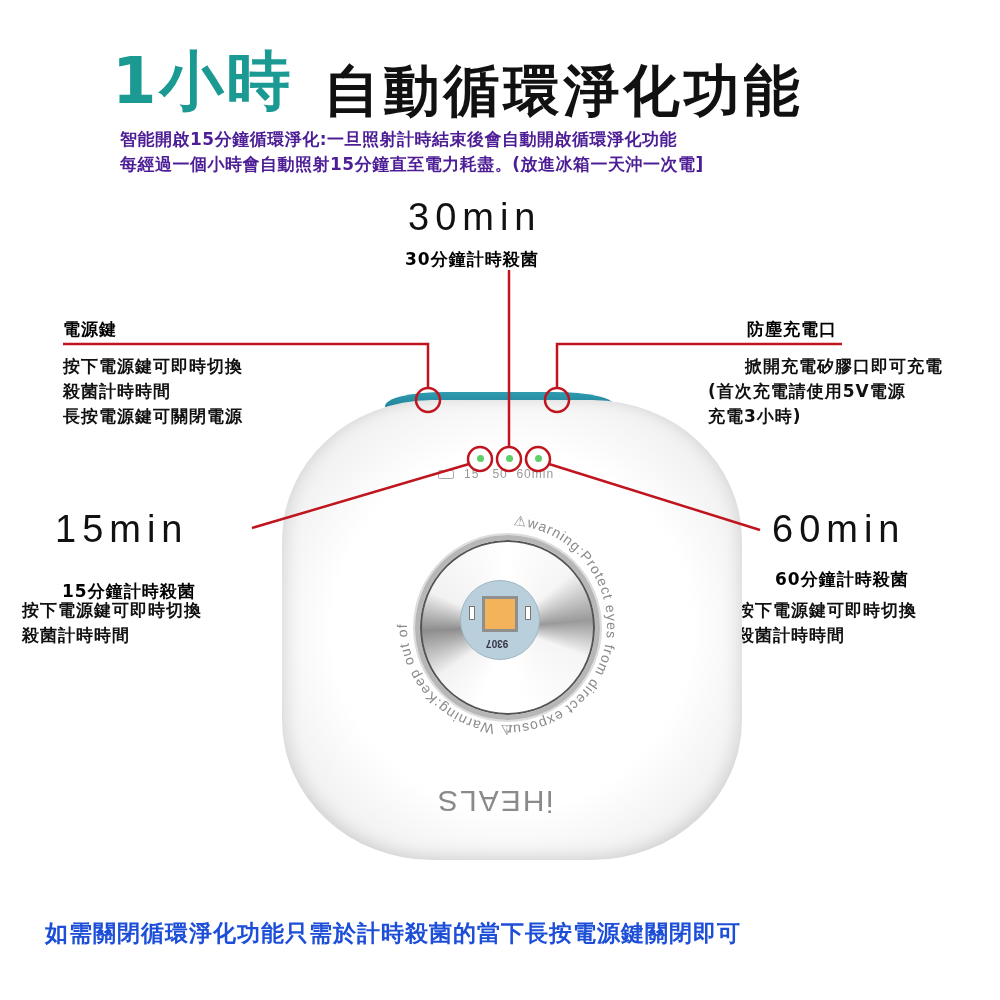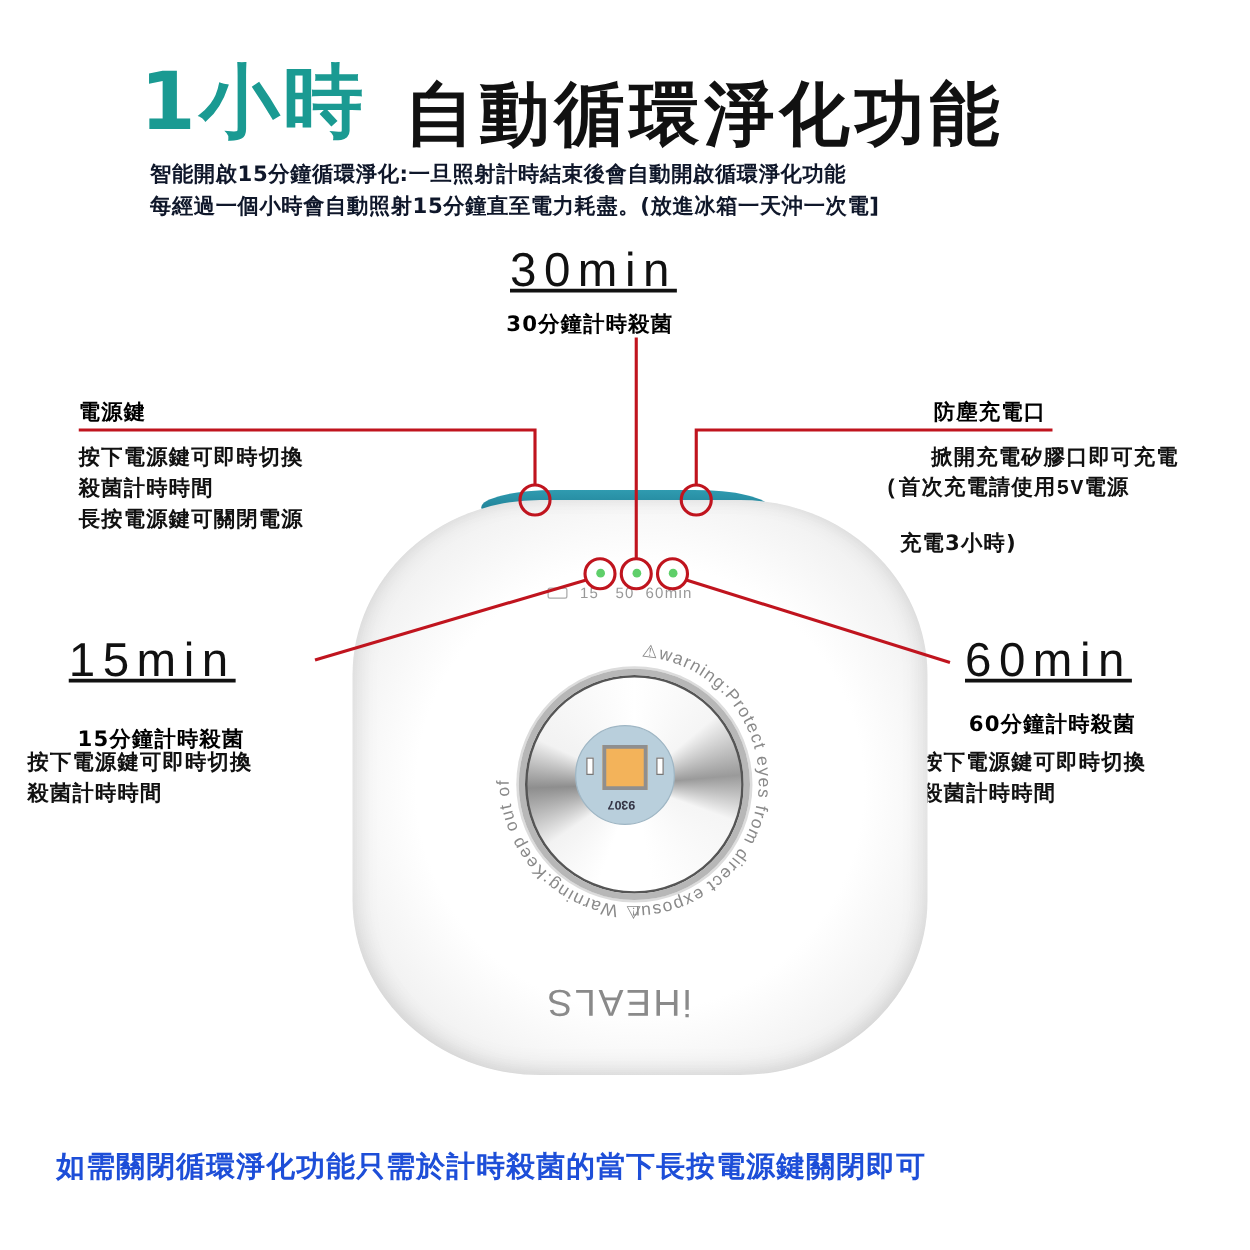--- a/index.html
+++ b/index.html
@@ -3,24 +3,24 @@
 <meta charset="utf-8">
 <style>
   * { margin: 0; padding: 0; box-sizing: border-box; }
   html, body { width: 1000px; height: 1000px; background: #ffffff; overflow: hidden; }
   body { position: relative; font-family: "DejaVu Sans", "Liberation Sans", sans-serif; color: #111; }
 
   
   .title-row { position: absolute; left: 112px; top: 38px; height: 80px; display: flex; align-items: flex-start; white-space: nowrap; }
   .title-accent { font-size: 64px; font-weight: bold; color: #1a9a92; letter-spacing: 3px; }
   .title-main { font-size: 56px; font-weight: bold; color: #111; margin-left: 30px; letter-spacing: 4px; margin-top: 16px; }
-  .subtitle { position: absolute; left: 120px; font-size: 17px; font-weight: bold; color: #0f172a; white-space: nowrap; letter-spacing: 0.5px; }
+  .subtitle { position: absolute; left: 120px; font-size: 17px; font-weight: bold; color: #4c1d95; white-space: nowrap; letter-spacing: 0.5px; }
 
   
-  .big-min { position: absolute; font-family: "Liberation Sans", sans-serif; font-size: 38px; color: #111; letter-spacing: 6px; font-weight: normal; text-decoration: underline; }
+  .big-min { position: absolute; font-family: "Liberation Sans", sans-serif; font-size: 38px; color: #111; letter-spacing: 6px; font-weight: normal; }
   .label { position: absolute; font-size: 17px; font-weight: bold; color: #111; white-space: nowrap; letter-spacing: 1px; line-height: 25px; }
   .label-heading { position: absolute; font-size: 17px; font-weight: bold; color: #000000; white-space: nowrap; letter-spacing: 1px; }
 
   
   .device {
     position: absolute; left: 282px; top: 400px; width: 460px; height: 460px;
     border-radius: 150px / 140px;
     background: radial-gradient(ellipse at 50% 50%, #ffffff 55%, #f1f1f1 78%, #dedede 100%);
     box-shadow: inset 0 -8px 18px rgba(0,0,0,0.06), inset 8px 0 16px rgba(0,0,0,0.05), inset -8px 0 16px rgba(0,0,0,0.05);
   }
@@ -66,22 +66,22 @@
 <div class="big-min" style="left:408px; top:196px;">30min</div>
 <div class="label-heading" style="left:405px; top:248px;">30分鐘計時殺菌</div>
 
 <div class="label-heading" style="left:63px; top:318px;">電源鍵</div>
 <div class="label" style="left:63px; top:354px;">按下電源鍵可即時切換</div>
 <div class="label" style="left:63px; top:379px;">殺菌計時時間</div>
 <div class="label" style="left:63px; top:404px;">長按電源鍵可關閉電源</div>
 
 <div class="label-heading" style="left:708px; top:318px;padding-left:39px;">防塵充電口</div>
 <div class="label" style="left:708px; top:354px;margin-left:37px;">掀開充電矽膠口即可充電</div>
-<div class="label" style="left:708px; top:379px;font-family:Liberation Mono, monospace;">(首次充電請使用5V電源</div>
-<div class="label" style="left:708px; top:423px;margin-left:12px;">充電3小時)</div>
+<div class="label" style="left:708px; top:379px;">(首次充電請使用5V電源</div>
+<div class="label" style="left:708px; top:404px;">充電3小時)</div>
 
 <div class="big-min" style="left:55px; top:508px;">15min</div>
 <div class="label-heading" style="left:62px; top:580px;">15分鐘計時殺菌</div>
 <div class="label" style="left:22px; top:598px;">按下電源鍵可即時切換</div>
 <div class="label" style="left:22px; top:623px;">殺菌計時時間</div>
 
 <div class="big-min" style="left:772px; top:508px;">60min</div>
 <div class="label-heading" style="left:775px; top:568px;">60分鐘計時殺菌</div>
 <div class="label" style="left:737px; top:598px;">按下電源鍵可即時切換</div>
 <div class="label" style="left:737px; top:623px;">殺菌計時時間</div>

